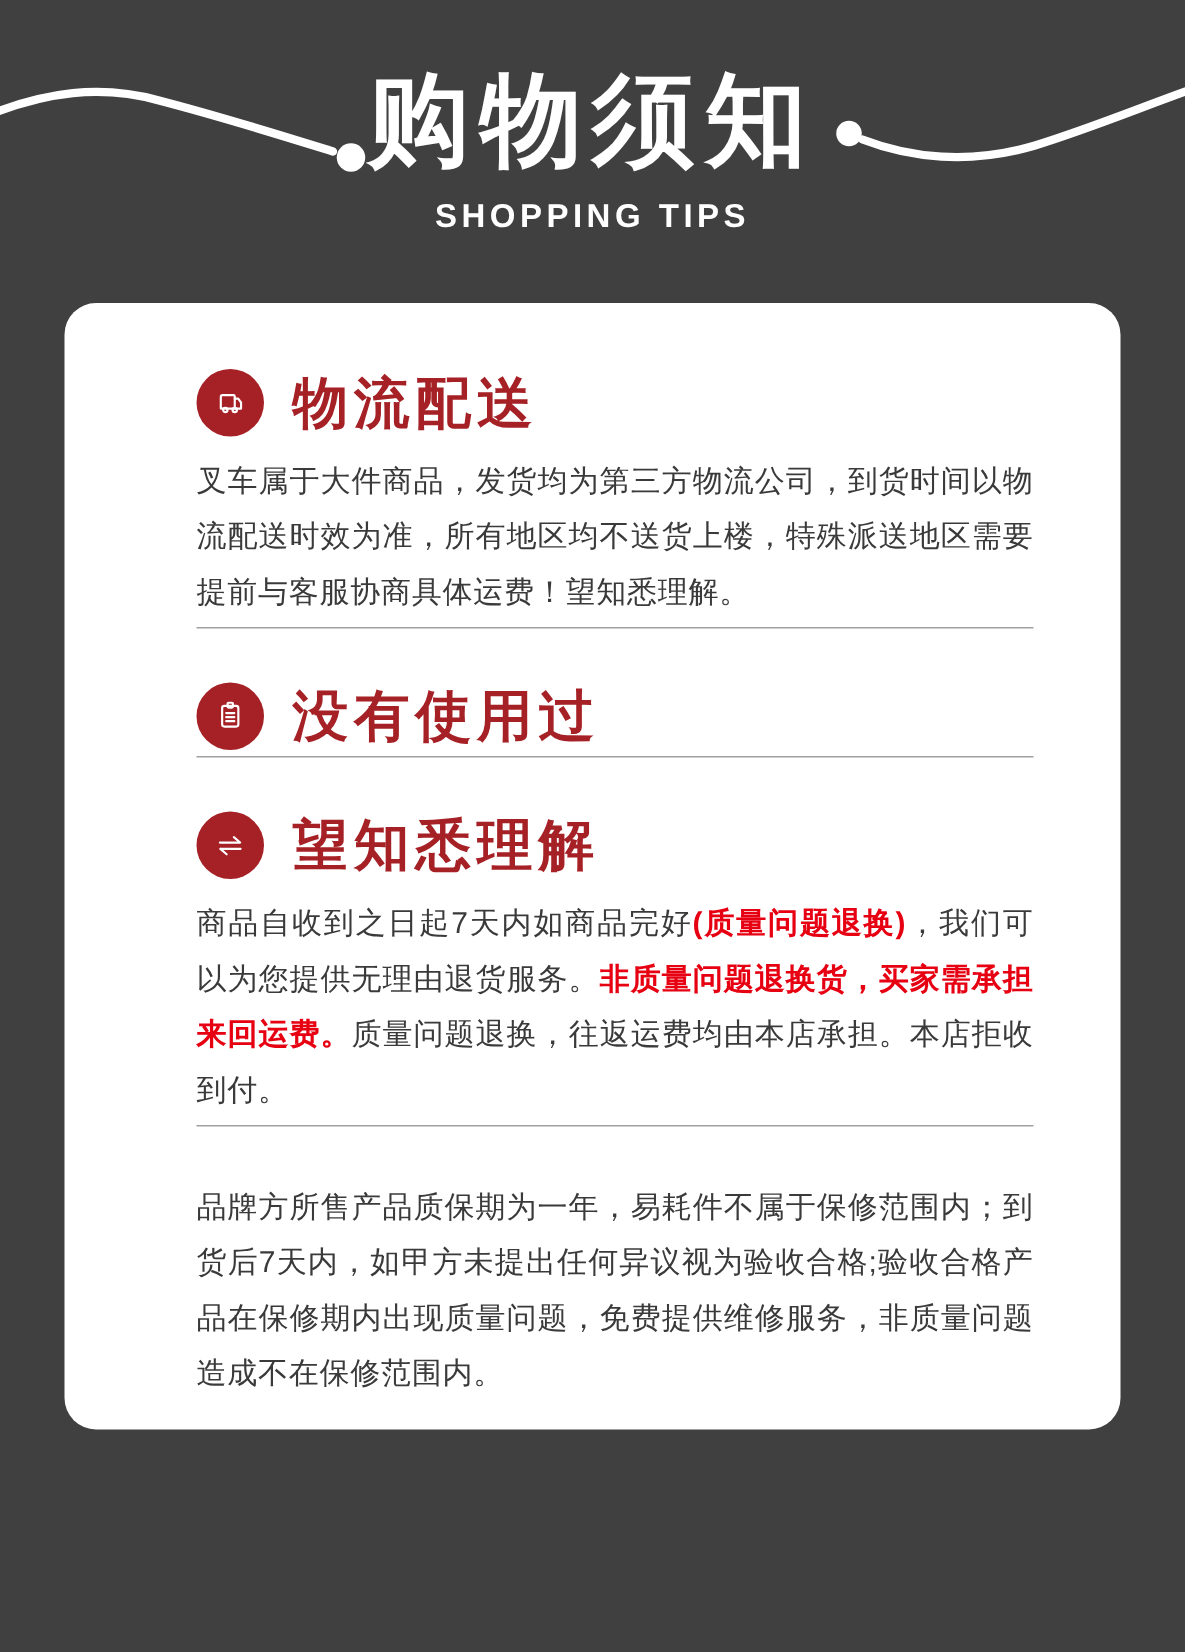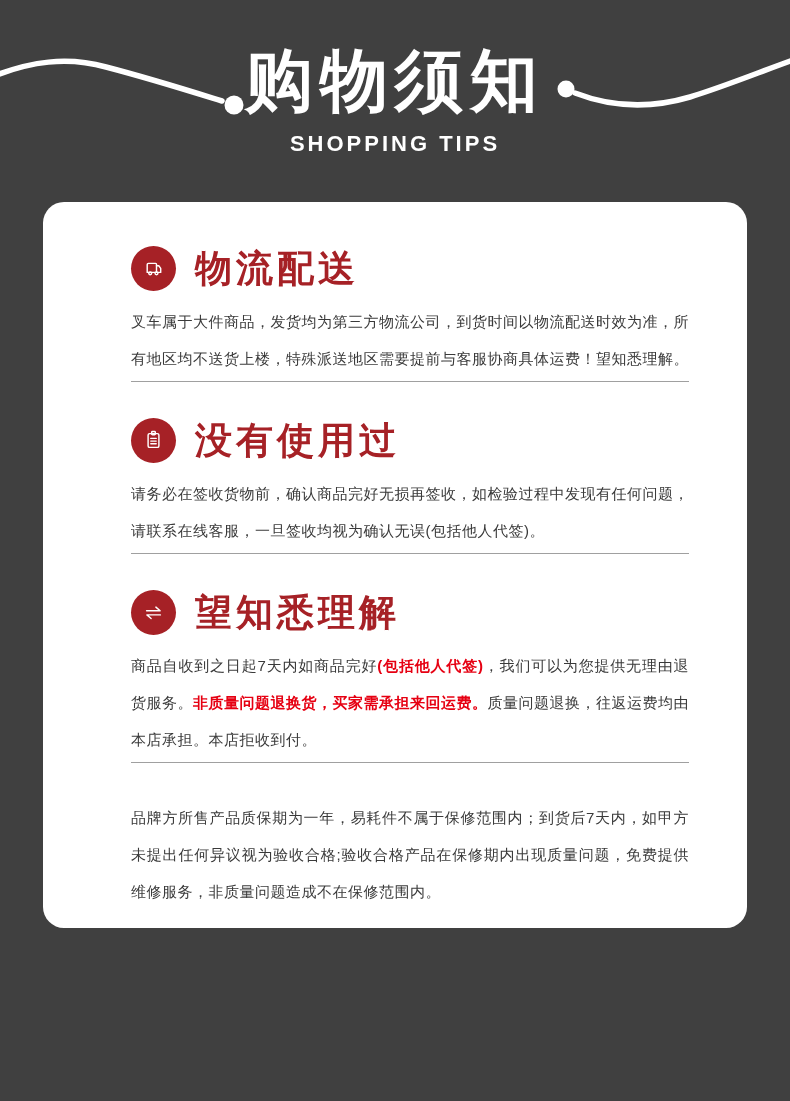--- a/index.html
+++ b/index.html
@@ -77,21 +77,21 @@
   .sec-head h2{
     margin:0;
     font-size:37px;
     line-height:45px;
     font-weight:700;
     color:#A62126;
     letter-spacing:4px;
   }
   .body{
     margin:12px 0 0 0;
-    font-size:15px;
+    font-size:20px;
     line-height:37px;
     letter-spacing:0.5px;
     color:#3A3A3A;
     text-align:justify;
   }
   .body .em{
     color:#E60012;
     font-weight:700;
   }
   .divider{
@@ -140,36 +140,35 @@
       <div class="sec-head">
         <span class="badge">
           <svg width="27" height="27" viewBox="0 0 45 45" fill="none" stroke="#FFFFFF" stroke-width="2.4" stroke-linecap="round" stroke-linejoin="round">
             <rect x="13.5" y="11" width="18" height="23" rx="2.5"></rect>
             <rect x="19.5" y="7.5" width="6" height="5.5" rx="1.2"></rect>
             <path d="M18,19 h9 M18,23.5 h9 M18,28 h9"></path>
           </svg>
         </span>
         <h2>没有使用过</h2>
       </div>
-      <p class="body"><span>请务必在签收货物前，确认商品完好无损再签收，如检验过程中发现有任何问题，请联系在线客服，一旦签收均视为确认无误(包括他人代签)。</span></p>
     </section>
 
     <hr class="divider">
 
     <section>
       <div class="sec-head">
         <span class="badge">
           <svg width="27" height="27" viewBox="0 0 45 45" fill="none" stroke="#FFFFFF" stroke-width="2.4" stroke-linecap="round" stroke-linejoin="round">
             <path d="M11,19.5 H33.5 M26.5,13.5 L33.5,19.5"></path>
             <path d="M34,26.5 H11.5 M18.5,32.5 L11.5,26.5"></path>
           </svg>
         </span>
         <h2>望知悉理解</h2>
       </div>
-      <p class="body"><span>商品自收到之日起7天内如商品完好</span><span class="em">(包括他人代签)</span><span>，我们可以为您提供无理由退货服务。</span><span class="em">非质量问题退换货，买家需承担来回运费。</span><span>质量问题退换，往返运费均由本店承担。本店拒收到付。</span></p>
+      <p class="body"><span>商品自收到之日起7天内如商品完好</span><span class="em">(质量问题退换)</span><span>，我们可以为您提供无理由退货服务。</span><span class="em">非质量问题退换货，买家需承担来回运费。</span><span>质量问题退换，往返运费均由本店承担。本店拒收到付。</span></p>
     </section>
 
     <hr class="divider">
 
     <section>
       <p class="body"><span>品牌方所售产品质保期为一年，易耗件不属于保修范围内；到货后7天内，如甲方未提出任何异议视为验收合格;验收合格产品在保修期内出现质量问题，免费提供维修服务，非质量问题造成不在保修范围内。</span></p>
     </section>
 
   </main>
 </div>

